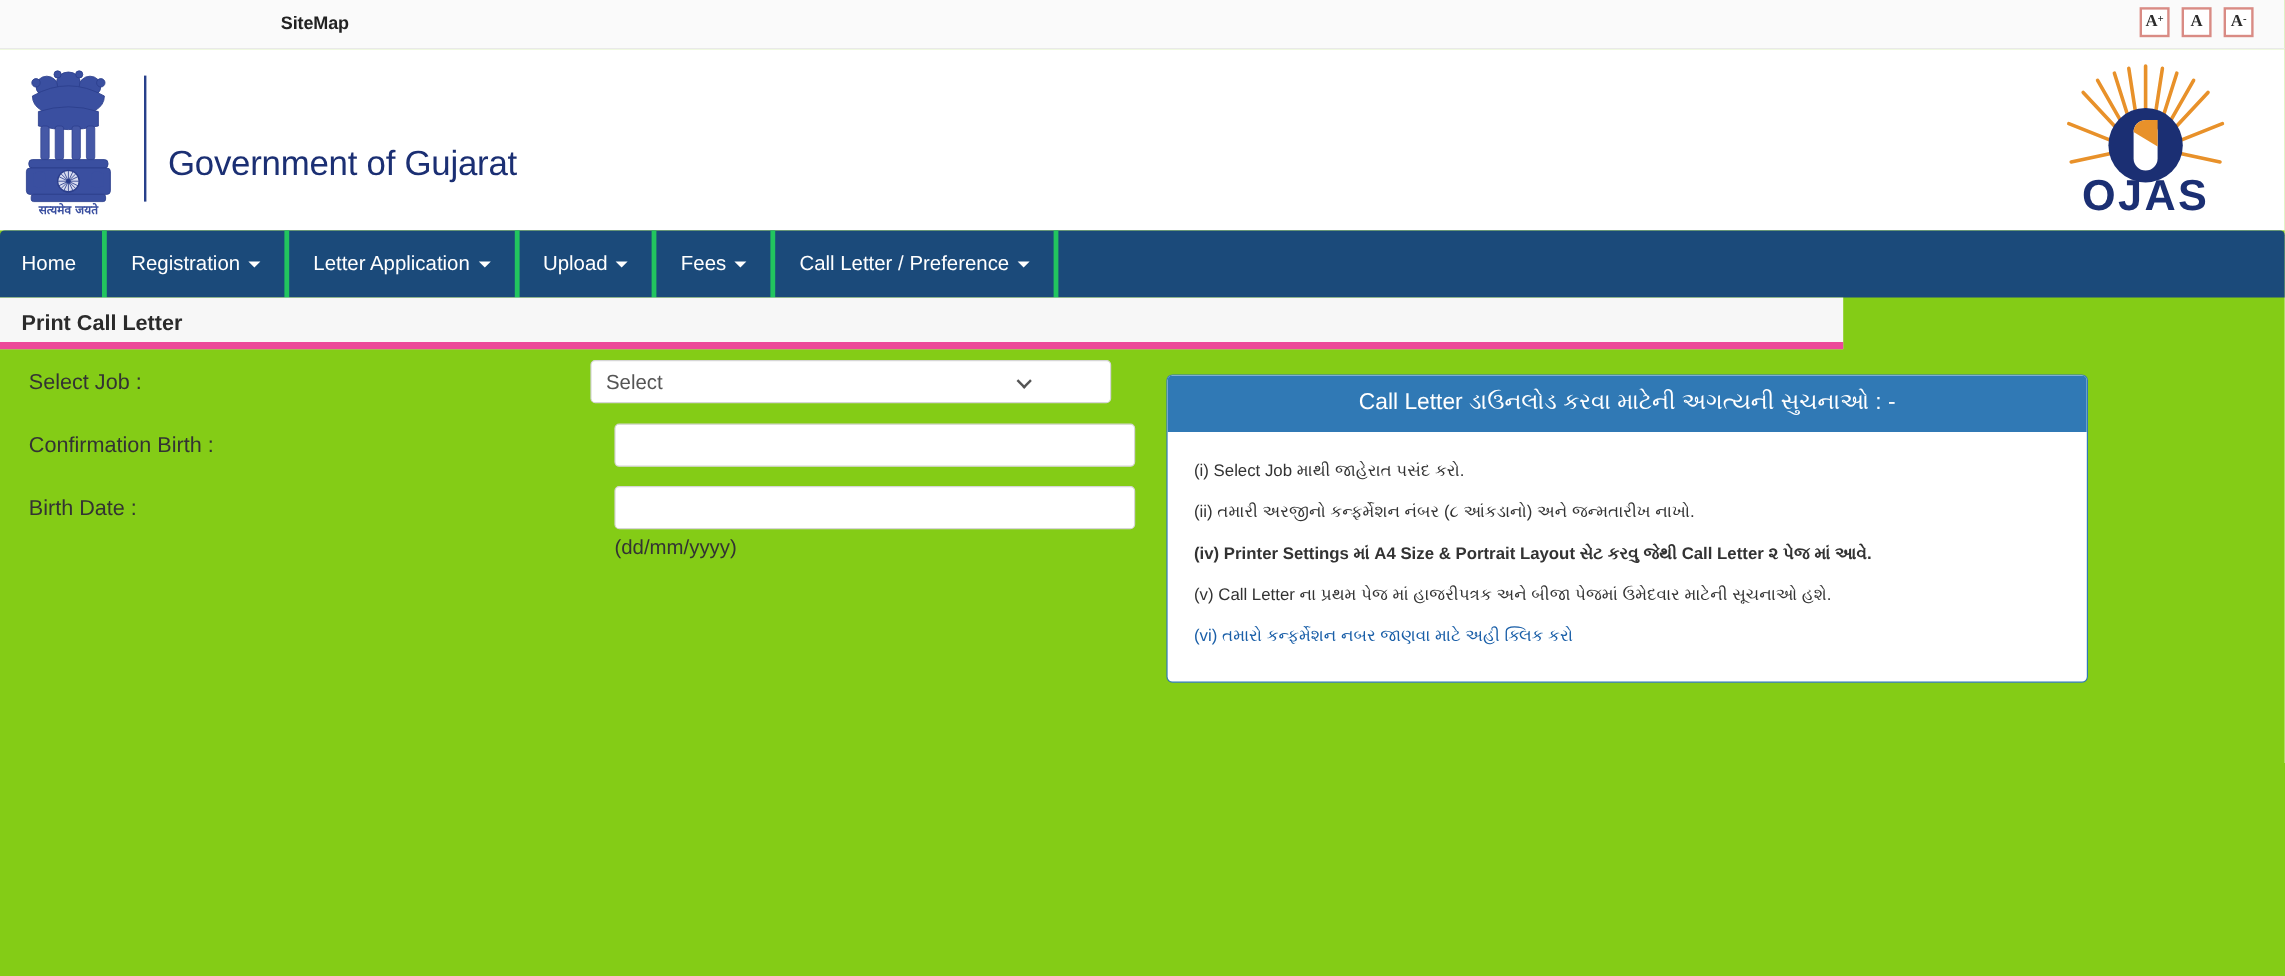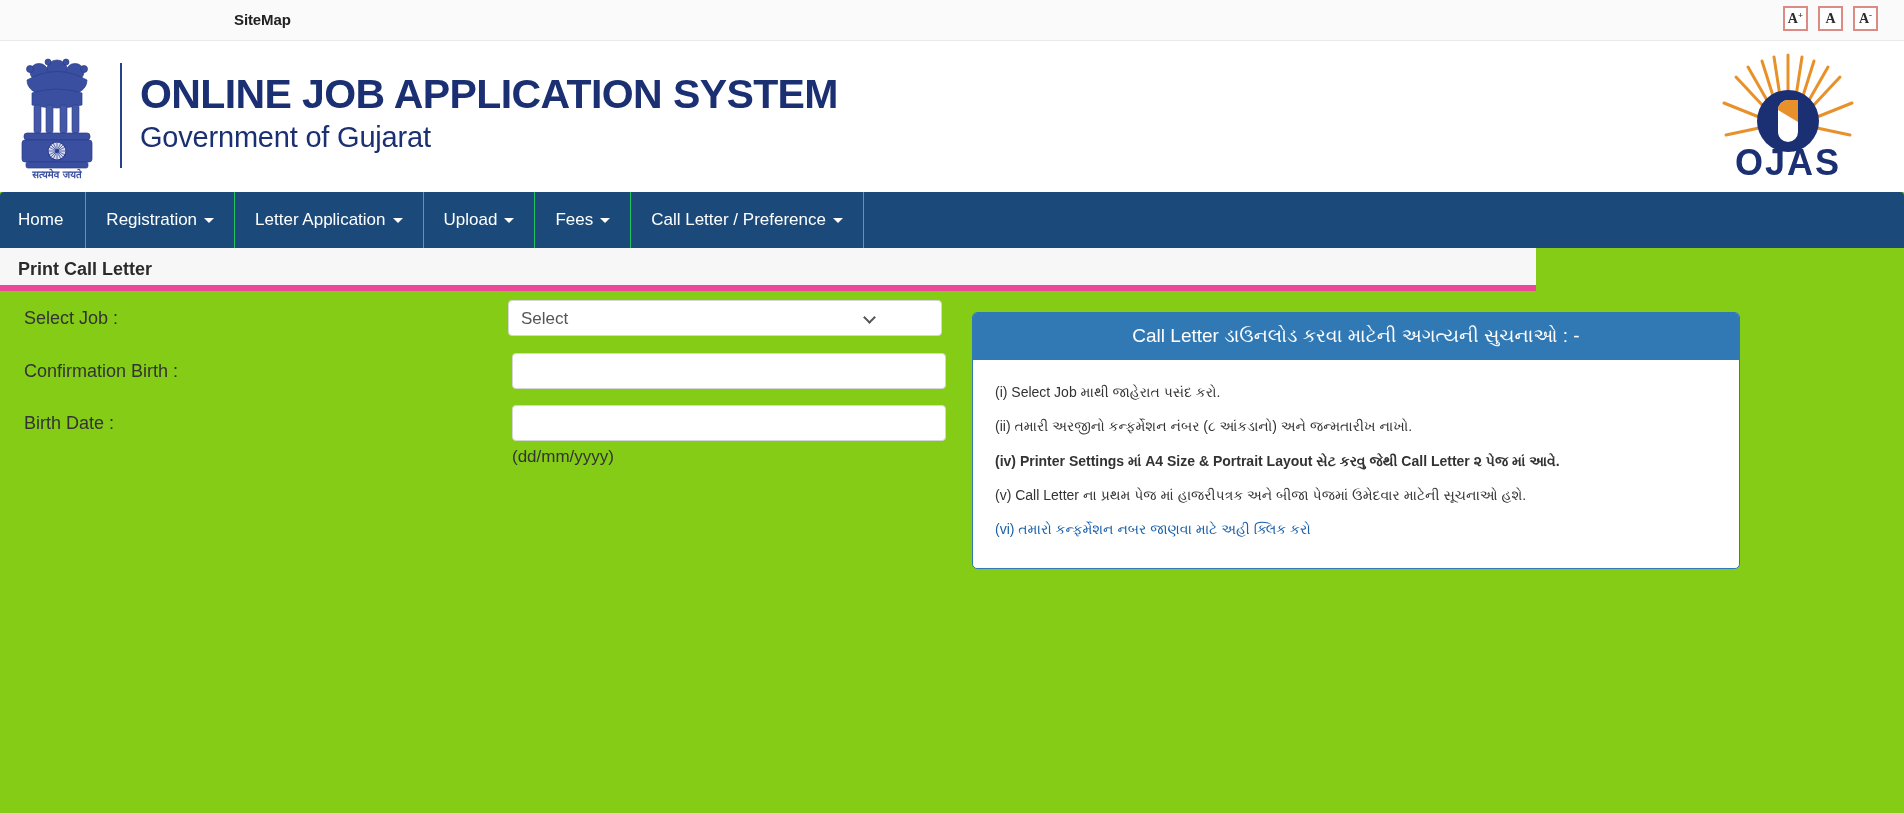--- a/index.html
+++ b/index.html
@@ -83,21 +83,21 @@
     width: 1904px; height: 56px;
     background: #1b4a7a;
     display: flex; align-items: stretch;
     border-radius: 4px 4px 0 0;
   }
   .nav-item {
     display: flex; align-items: center;
     padding: 0 20px;
     color: #ffffff; font-size: 17px;
     cursor: pointer; white-space: nowrap;
-    border-right: 1px solid #22c55e;
+    border-right: 4px solid #22c55e;
     user-select: none;
   }
   .nav-item:first-child { padding-left: 18px; padding-right: 22px; }
   .caret {
     display: inline-block; margin-left: 7px;
     width: 0; height: 0;
     border-left: 5px solid transparent;
     border-right: 5px solid transparent;
     border-top: 5px solid #ffffff;
   }
@@ -134,21 +134,21 @@
     font-size: 17px; color: #555;
     padding: 0 12px;
     font-family: "Liberation Sans", "DejaVu Sans", sans-serif;
     outline: none;
   }
   select.field {
     appearance: none; -webkit-appearance: none;
     background-image: none;
     cursor: pointer;
   }
-  .select-wrap { position: absolute; left: 484px; top: 0; width: 380px; height: 36px; }
+  .select-wrap { position: absolute; left: 468px; top: 0; width: 380px; height: 36px; }
   .select-wrap .field { left: 0; }
   .select-chevron {
     position: absolute; right: 14px; top: 13px;
     width: 9px; height: 9px;
     border-right: 2px solid #555;
     border-bottom: 2px solid #555;
     transform: rotate(45deg);
     pointer-events: none;
   }
   .date-hint {
@@ -249,21 +249,20 @@
       </g>
 
       <g fill="#3a4fa0">
         <path d="M14 92 q6 -4 10 0 l0 10 q-5 3 -10 0 z"></path>
         <path d="M72 92 q-6 -4 -10 0 l0 10 q5 3 10 0 z"></path>
       </g>
       <text x="43" y="125" font-size="10" font-weight="bold" fill="#3a4fa0" text-anchor="middle" font-family="DejaVu Sans, sans-serif">सत्यमेव जयते</text>
     </svg>
 
     <div class="header-divider"></div>
-    <div class="title-main">ONLINE JOB APPLICATION SYSTEM</div>
     <div class="title-sub">Government of Gujarat</div>
 
     <svg class="ojas-logo" viewBox="0 0 140 132">
       <g stroke="#e8912a" stroke-width="3" stroke-linecap="round">
         <line x1="70" y1="48" x2="70" y2="6"></line>
         <line x1="56" y1="50" x2="44" y2="12"></line>
         <line x1="84" y1="50" x2="96" y2="12"></line>
         <line x1="46" y1="58" x2="18" y2="28"></line>
         <line x1="94" y1="58" x2="122" y2="28"></line>
         <line x1="41" y1="68" x2="6" y2="54"></line>

